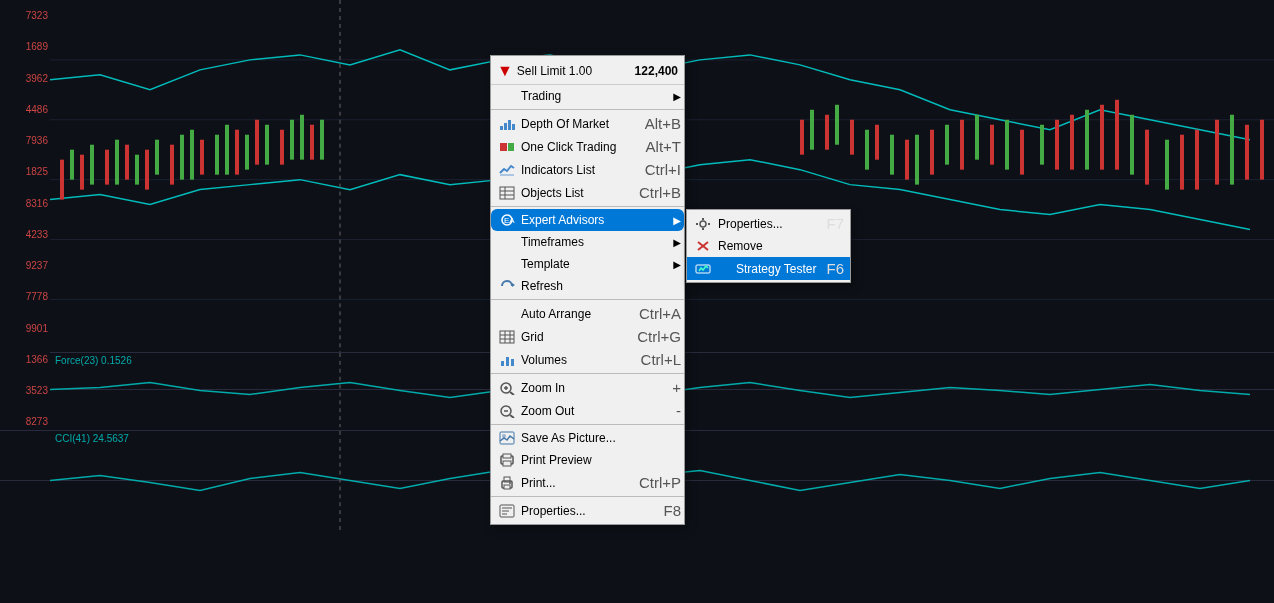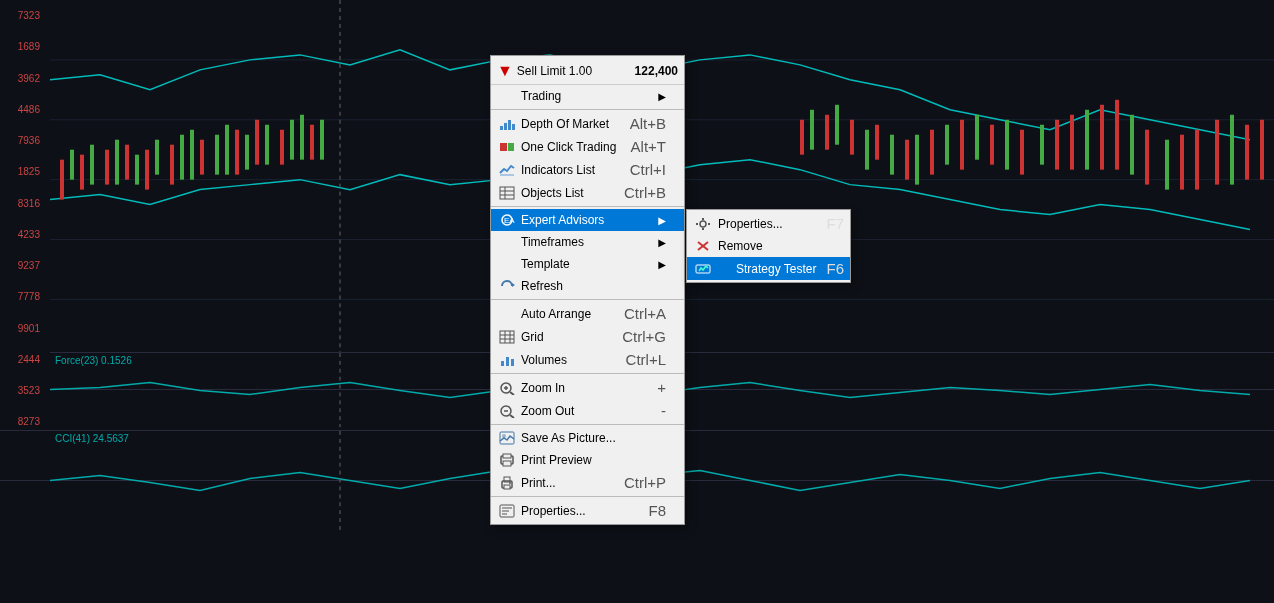--- a/index.html
+++ b/index.html
@@ -29,21 +29,21 @@
       top: 0;
       width: 50px;
       height: 500px;
       display: flex;
       flex-direction: column;
       justify-content: space-around;
     }
     .price-label {
       color: #cc4444;
       font-size: 10px;
-      padding: 1px 10px;
+      padding: 1px 2px;
       text-align: right;
     }
 
     
     .chart-area {
       position: absolute;
       top: 0;
       left: 50px;
       right: 0;
       height: 490px;
@@ -86,21 +86,21 @@
       background: #f0f0f0;
       border: 1px solid #999;
       box-shadow: 3px 3px 8px rgba(0,0,0,0.4);
       z-index: 200;
       padding: 2px 0;
     }
 
     .menu-item {
       display: flex;
       align-items: center;
-      padding: 3px 18px 3px 6px;
+      padding: 3px 3px 3px 6px;
       cursor: pointer;
       position: relative;
       min-height: 22px;
       color: #000;
     }
     .menu-item.active {
       background: #0078d7;
       color: #fff;
     }
     .menu-separator {
@@ -286,21 +286,21 @@
   <span class="price-label">1689</span>
   <span class="price-label">3962</span>
   <span class="price-label">4486</span>
   <span class="price-label">7936</span>
   <span class="price-label">1825</span>
   <span class="price-label">8316</span>
   <span class="price-label">4233</span>
   <span class="price-label">9237</span>
   <span class="price-label">7778</span>
   <span class="price-label">9901</span>
-  <span class="price-label">2444</span>
+  <span class="price-label">1366</span>
   <span class="price-label">3523</span>
   <span class="price-label">8273</span>
   <span class="price-label">3718</span>
   <span class="price-label">1907</span>
 </div>
 
 <div style="position:absolute; left:50px; right:0; top:352px; height:75px; background:#0d1117; border-top:1px solid #2a2a3e;">
   <span class="indicator-label" style="color:#00aaaa; font-size:10px; position:absolute; left:5px; top:2px;">Force(23) 0.1526</span>
   <svg viewBox="0 0 1224 75" preserveAspectRatio="none" style="width:100%;height:100%;">
     <line x1="0" y1="37" x2="1224" y2="37" stroke="#2a2a3e" stroke-width="1"></line>
@@ -379,21 +379,21 @@
           <line x1="1" y1="9" x2="15" y2="9" stroke="#555" stroke-width="1"></line>
           <line x1="6" y1="1" x2="6" y2="13" stroke="#555" stroke-width="1"></line>
         </svg>
       </span>
       <span class="menu-label">Objects List</span>
       <span class="menu-shortcut">Ctrl+B</span>
     </div>
 
     <div class="menu-separator"></div>
 
-    <div class="menu-item active" style="position:relative;">
+    <div class="menu-item active" style="position:relative;border-radius:6px;">
       <span class="menu-icon">
         <svg width="16" height="14" viewBox="0 0 16 14">
           <circle cx="8" cy="7" r="5" fill="none" stroke="#fff" stroke-width="1.5"></circle>
           <text x="5" y="10" font-size="8" fill="#fff">EA</text>
         </svg>
       </span>
       <span class="menu-label">Expert Advisors</span>
       <span class="menu-arrow">▶</span>
 
       <div class="submenu">

